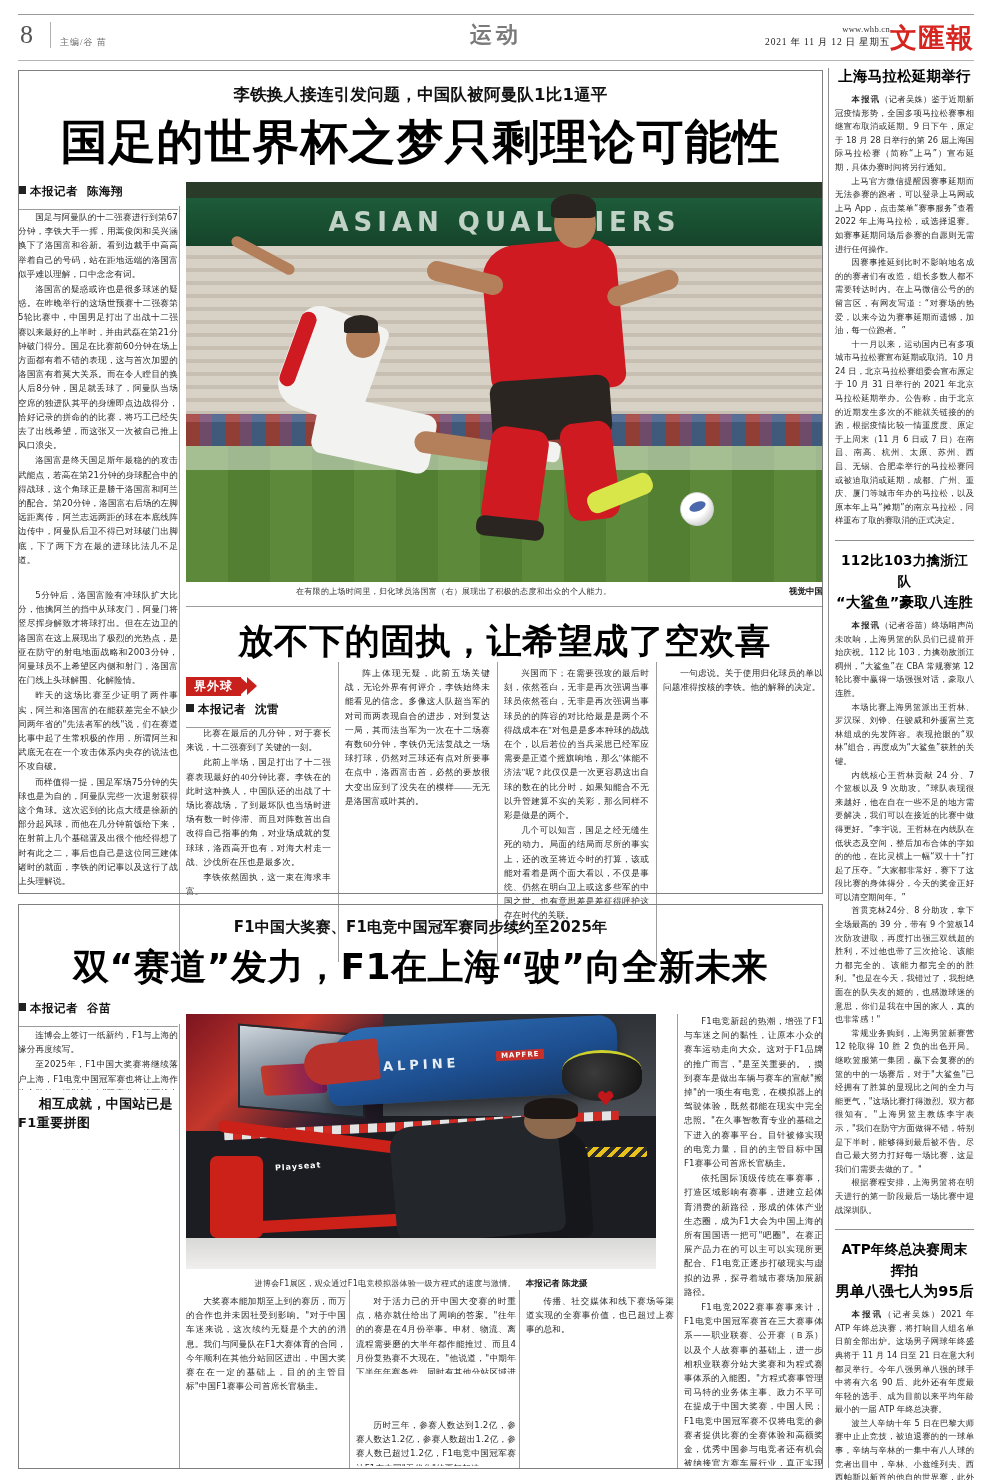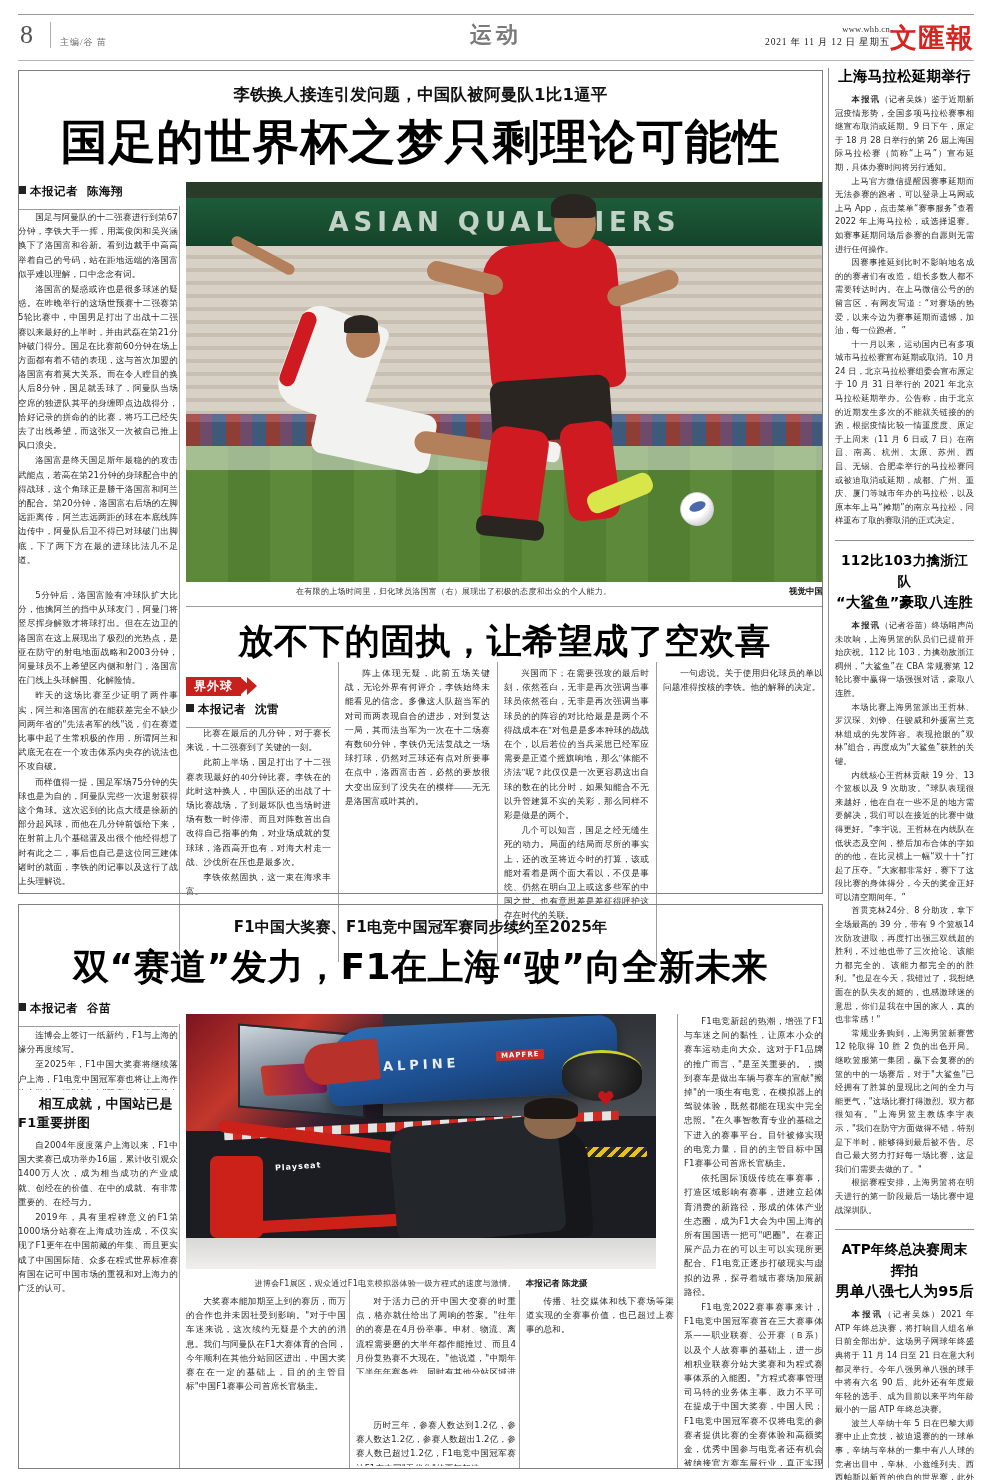--- a/index.html
+++ b/index.html
@@ -332,24 +332,20 @@
       <span class="byline">
         <span class="sq"></span><span>本报记者</span>&nbsp;&nbsp;<span>谷苗</span>
       </span>
     </div>
 
     <div class="bodytext" style="position:absolute; left:0; top:122px; width:160px; height:62px; overflow:hidden;">
       <p>连博会上签订一纸新约，F1与上海的缘分再度续写。</p>
       <p>至2025年，F1中国大奖赛将继续落户上海，F1电竞中国冠军赛也将让上海作为主阵地，进"城十电"双赛道、线下线上双"赛道"发力，扎根中国17年的F1在上海"驶"向全新未来。</p>
     </div>
     <div class="subhead-inline" style="position:absolute; left:0; top:188px; width:160px;">相互成就，中国站已是F1重要拼图</div>
-    <div class="bodytext" style="position:absolute; left:0; top:232px; width:160px; height:328px; overflow:hidden;">
-      <p>自2004年度度落户上海以来，F1中国大奖赛已成功举办16届，累计收引观众1400万人次，成为相当成功的产业成就、创经在的价值、在中的成就、有非常重要的、在经与力。</p>
-      <p>2019年，具有里程碑意义的F1第1000场分站赛在上海成功连成，不仅实现了F1更年在中国前藏的年集、而且更实成了中国国际陆、众多在程式世界标准赛有国在记可中国市场的重视和对上海力的广泛的认可。</p>
-    </div>
 
     <div class="photo" style="position:absolute; left:168px; top:108px; width:470px; height:255px;">
       <div class="f1-photo">
         <div class="f1-bg"></div>
         <div class="f1-wallL"></div>
         <div class="f1-screen">
             <i></i>
           </div>
         <div class="f1-car"></div>
         <div class="f1-car-nose"></div>
@@ -425,21 +421,21 @@
     </div>
 
     <div class="hr-side" style="margin-top:12px;"></div>
 
     <div>
       <div class="side-head small">112比103力擒浙江队</div>
       <div class="side-head">“大鲨鱼”豪取八连胜</div>
       <div class="side-body">
         <p><b>本报讯</b><span>（记者谷苗）终场哨声尚未吹响，上海男篮的队员们已提前开始庆祝。112 比 103，力擒劲敌浙江稠州，“大鲨鱼”在 CBA 常规赛第 12 轮比赛中赢得一场强强对话，豪取八连胜。</span></p>
         <p>本场比赛上海男篮派出王哲林、罗汉琛、刘铮、任骏威和外援富兰克林组成的先发阵容。表现抢眼的“双林”组合，再度成为“大鲨鱼”获胜的关键。</p>
-        <p>内线核心王哲林贡献 19 分、13 个篮板以及 9 次助攻。“球队表现很来越好，他在自在一些不足的地方需要解决，我们可以在接近的比赛中做得更好。”李宇说。王哲林在内线队在低状态及空间，整后加布合体的字如的的他，在比灵横上一幅“双十十”打起了压夺。“大家都非常好，赛下了这段比赛的身体得分，今天的奖金正好可以清空期间年。”</p>
+        <p>内线核心王哲林贡献 24 分、7 个篮板以及 9 次助攻。“球队表现很来越好，他在自在一些不足的地方需要解决，我们可以在接近的比赛中做得更好。”李宇说。王哲林在内线队在低状态及空间，整后加布合体的字如的的他，在比灵横上一幅“双十十”打起了压夺。“大家都非常好，赛下了这段比赛的身体得分，今天的奖金正好可以清空期间年。”</p>
         <p>首贯克林24分、8 分助攻，拿下全场最高的 39 分，带有 9 个篮板14次防攻进取，再度打出强三双线超的胜利，不过他也带了三次抢论、该能力都完全的、该能力都完全的的胜利。"也是在今天，我错过了，我想绝面在的队失友的姬的，也感激球迷的意思，你们是我在中国的家人，真的也非常感！"</p>
         <p>常规业务购到，上海男篮新赛营12 轮取得 10 胜 2 负的出色开局。继欧篮服第一集团，赢下会复赛的的篮的中的一场赛后，对于"大鲨鱼"已经拥有了胜算的显现比之间的全力与能更气，"这场比赛打得激烈。双方都很知有。"上海男篮主教练李宇表示，"我们在防守方面做得不错，特别是下半时，能够得到最后被不告。尽自己最大努力打好每一场比赛，这是我们们需要去做的了。"</p>
         <p>根据赛程安排，上海男篮将在明天进行的第一阶段最后一场比赛中迎战深圳队。</p>
       </div>
     </div>
 
     <div class="hr-side" style="margin-top:12px;"></div>
 
     <div>
       <div class="side-head small">ATP年终总决赛周末挥拍</div>

